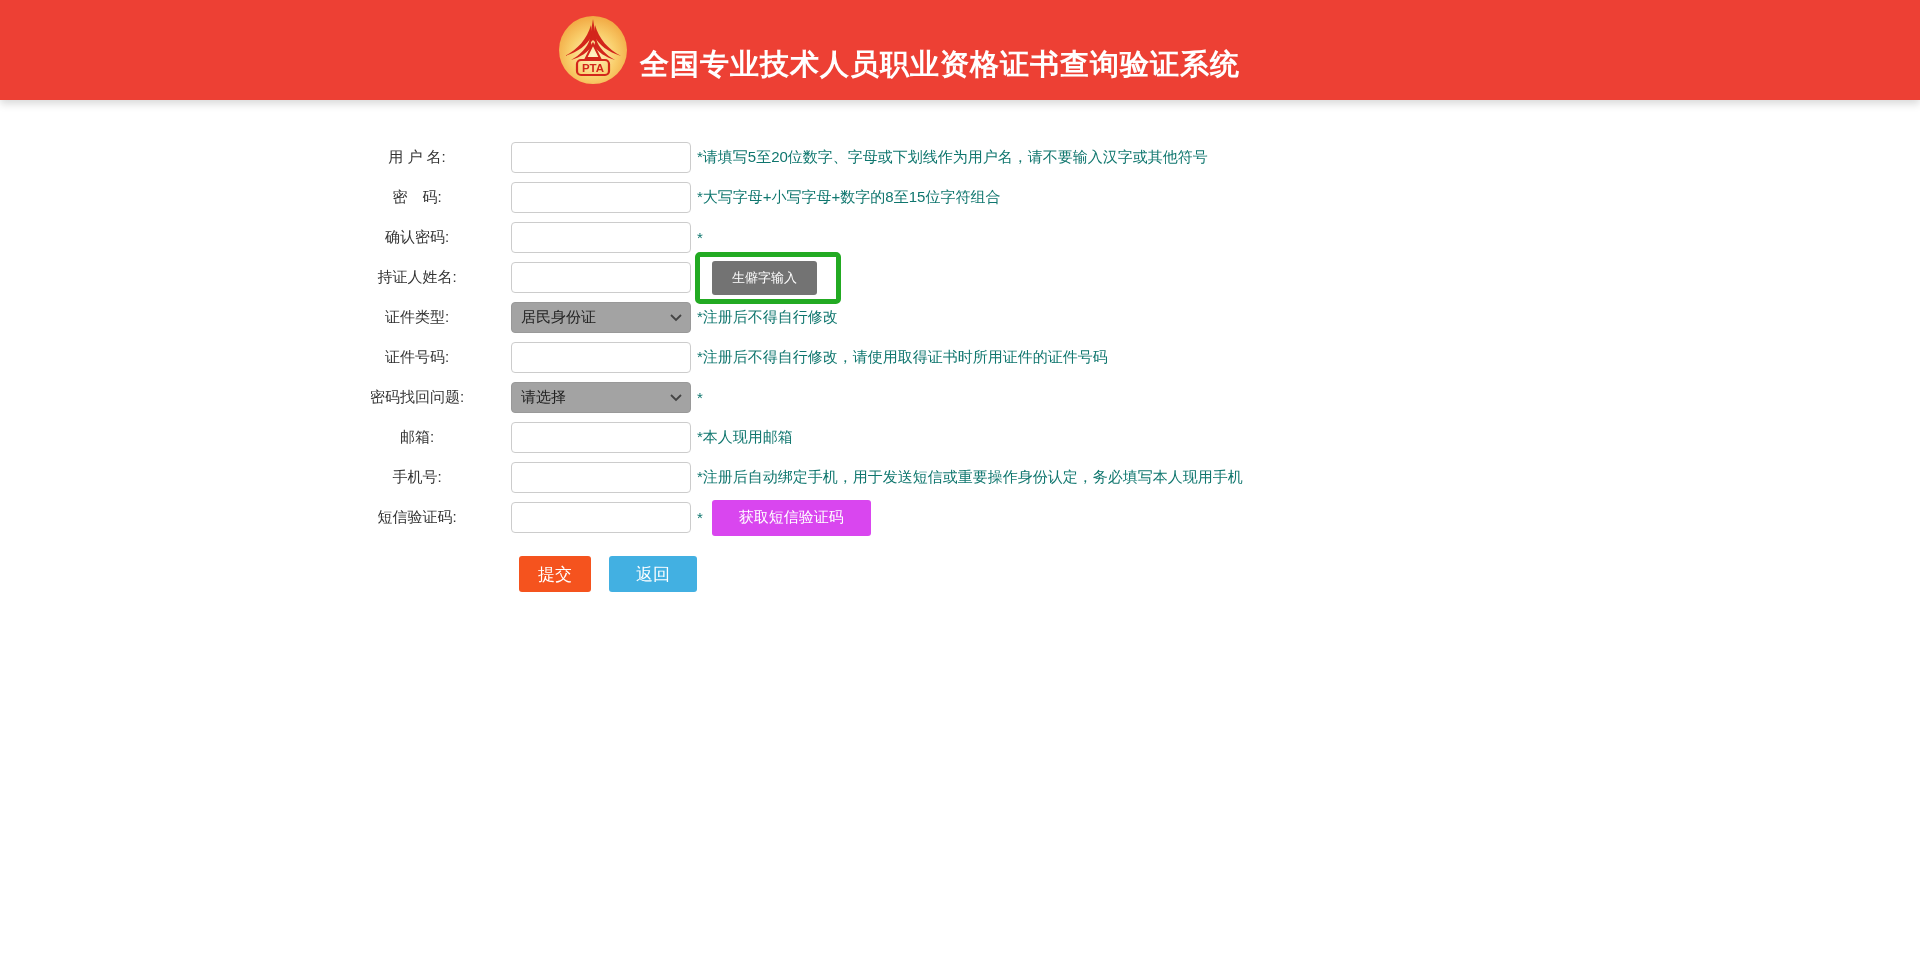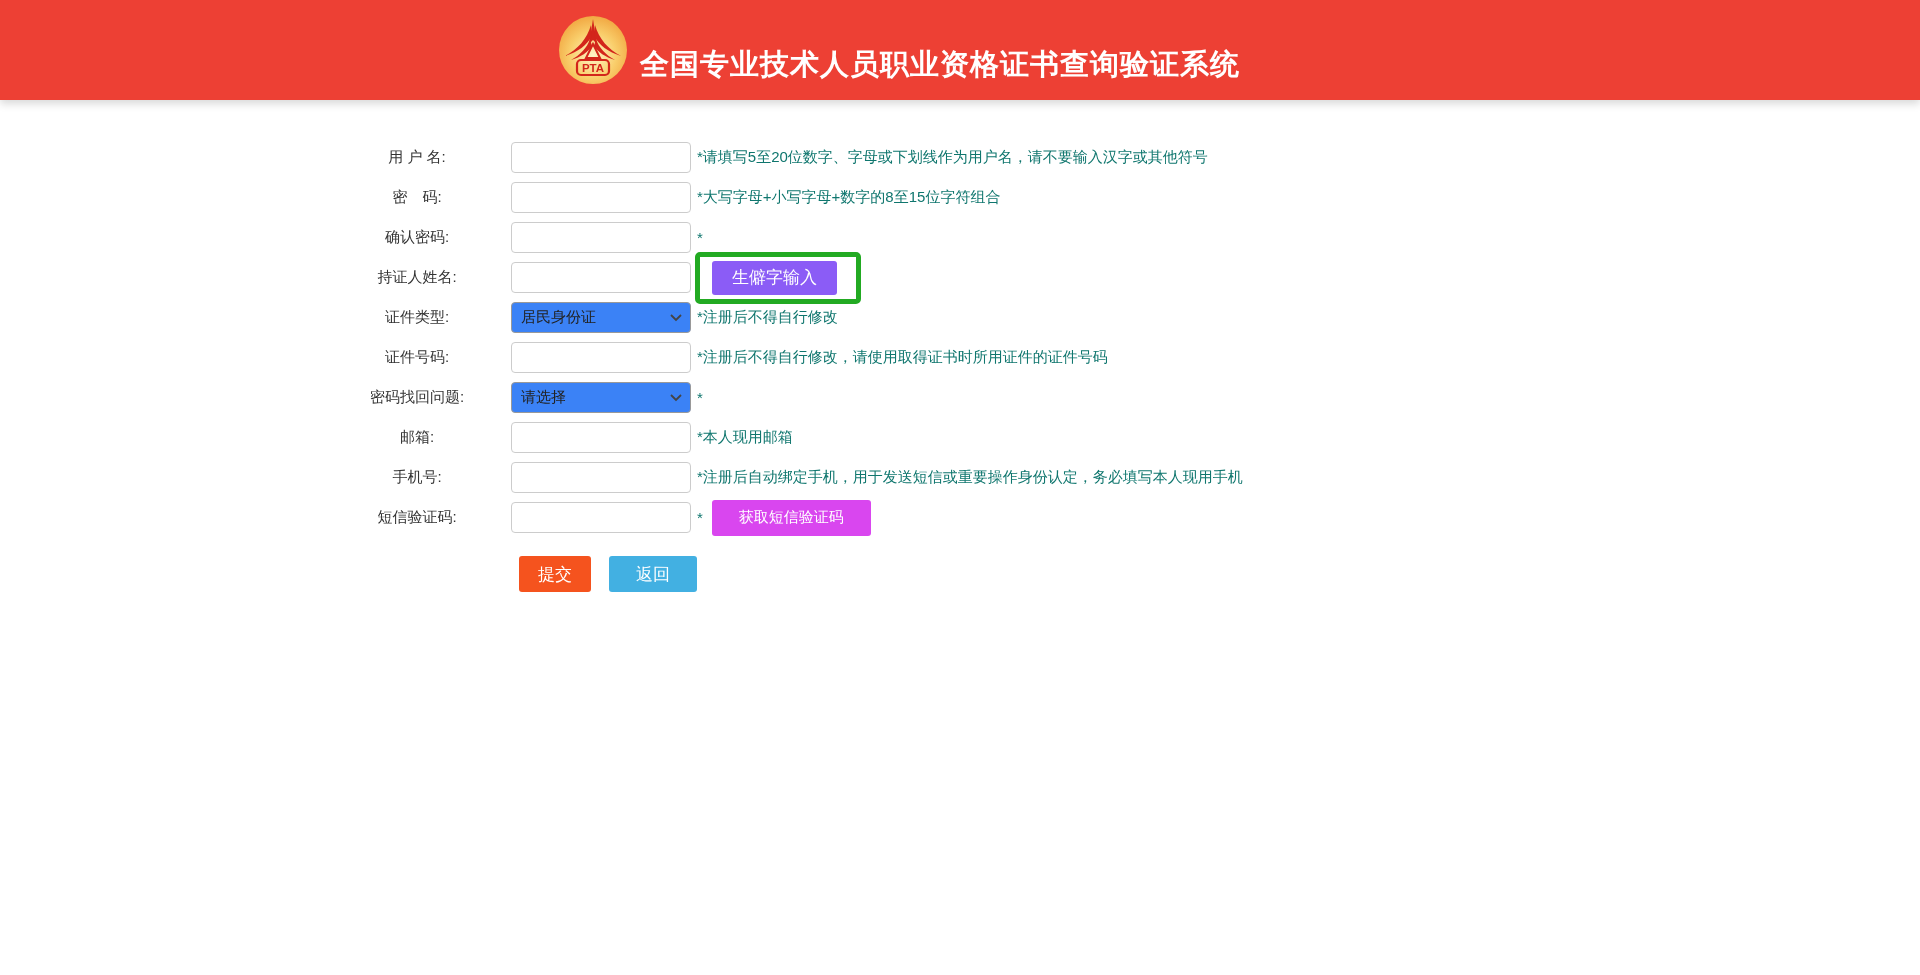--- a/index.html
+++ b/index.html
@@ -67,21 +67,21 @@
     width: 180px;
     height: 31px;
     border: 1px solid #999999;
     border-radius: 4px;
     padding: 0 8px 0 9px;
     font-size: 15px;
     color: #222222;
     display: flex;
     align-items: center;
     justify-content: space-between;
-    background: #3b82f6;
+    background: #a3a3a3;
     cursor: default;
     flex: 0 0 auto;
   }
   .chev { display: flex; align-items: center; }
   .hint {
     color: #0f766e;
     font-size: 15px;
     margin-left: 6px;
   }
   .green-box {
@@ -98,22 +98,22 @@
   .btn {
     border: none;
     color: #ffffff;
     border-radius: 3px;
     cursor: pointer;
     font-family: inherit;
   }
   .btn-rare {
     height: 34px;
     padding: 0 20px;
-    font-size: 17px;
-    background: #8b5cf6;
+    font-size: 13px;
+    background: #737373;
   }
   .btn-sms {
     height: 36px;
     padding: 0 27px;
     font-size: 15px;
     background: #d946ef;
     margin-left: 9px;
   }
   .actions {
     display: flex;

